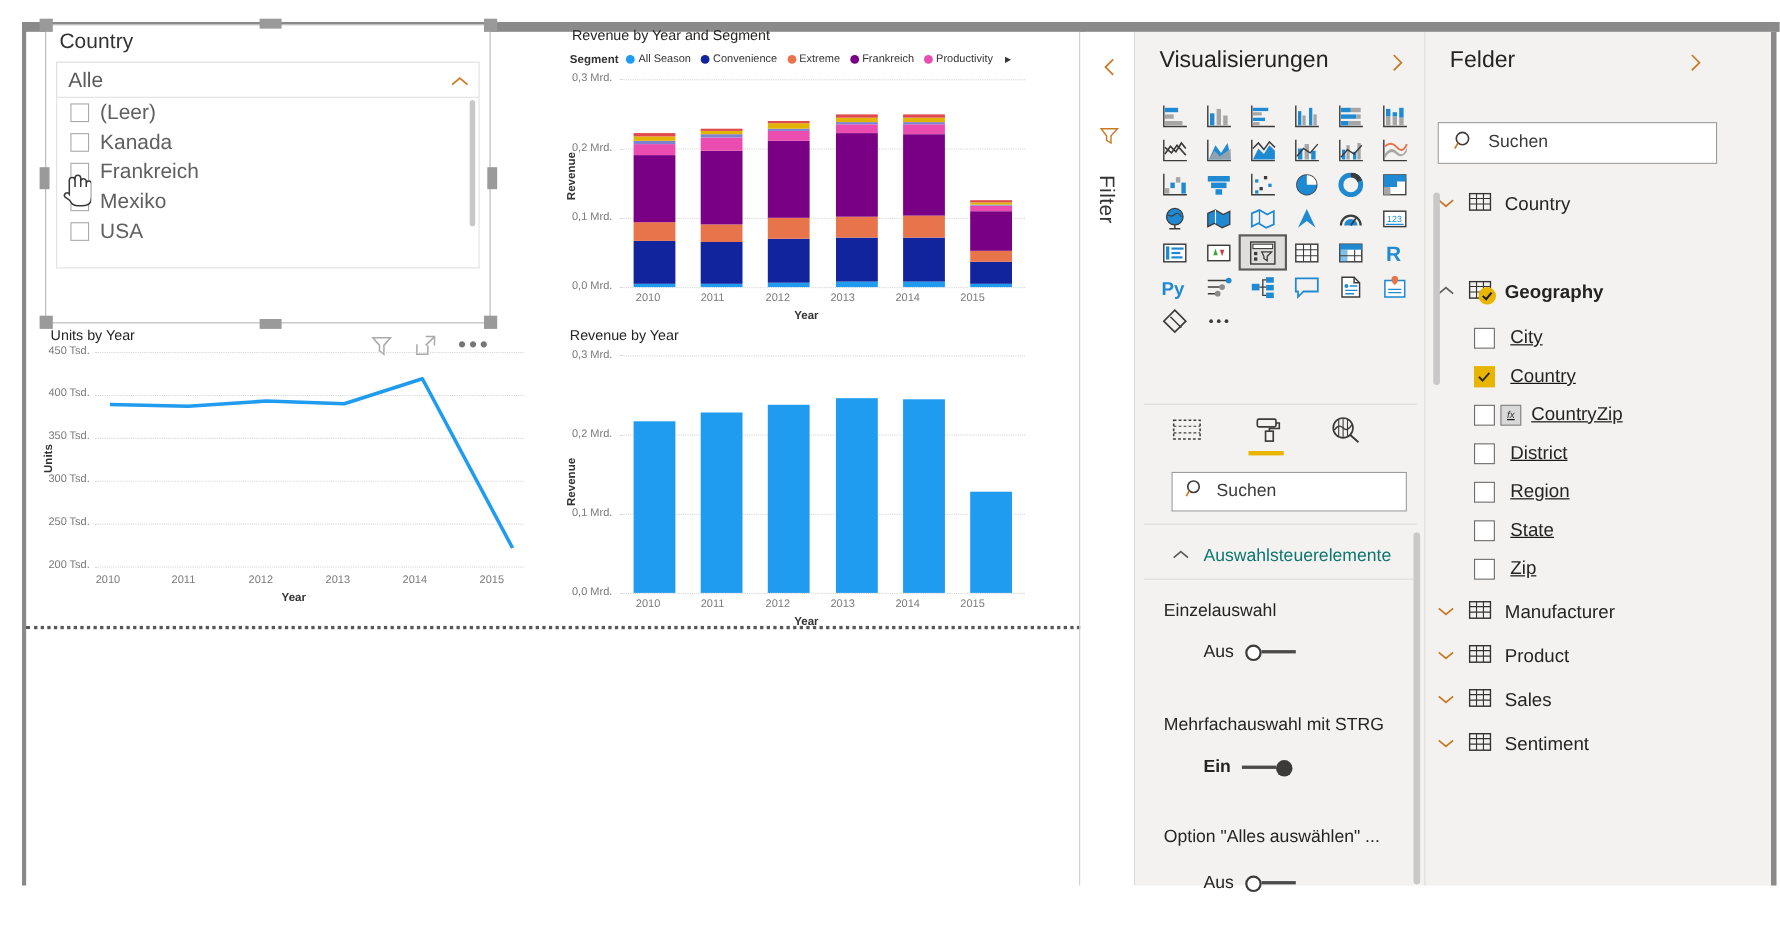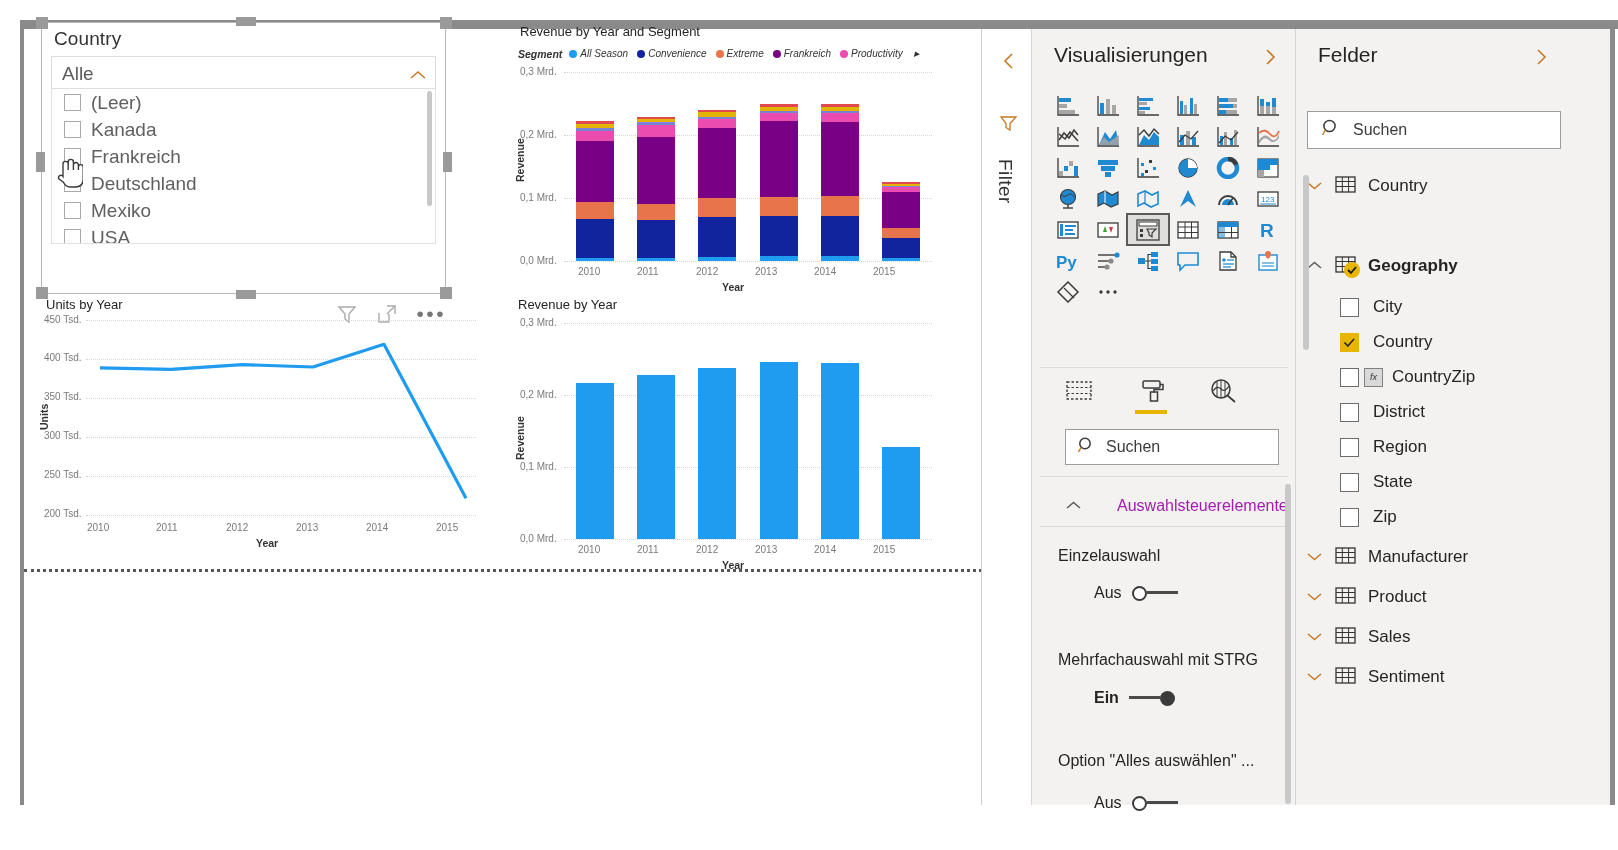--- a/index.html
+++ b/index.html
@@ -93,21 +93,21 @@
   .vis-icon { width: 22px; height: 22px; opacity: .62; }
   .vis-dots { font-size: 21px; color: #777; letter-spacing: 2.5px; line-height: 14px; }
 
   .axis-lbl { position: absolute; font-size: 10px; color: #7a7a7a; }
   .axis-title { position: absolute; font-size: 10.5px; color: #333; font-weight: 700; }
   .axis-title-y { transform-origin: 0 0; transform: rotate(-90deg); }
   .gridline { position: absolute; border-top: 1px dotted #d6d6d6; height: 0; }
 
   
   .stackchart { position: absolute; left: 512px; top: 22px; width: 420px; height: 270px; }
-  .legend-row { position: absolute; left: 6px; top: 25px; display: flex; align-items: center; gap: 4px; font-style: italic; }
+  .legend-row { position: absolute; left: 6px; top: 25px; display: flex; align-items: center; gap: 4px; }
   .legend-title { font-size: 10.5px; font-weight: 700; color: #333; margin-right: 3px; }
   .legend-item { display: flex; align-items: center; gap: 3px; margin-right: 5px; }
   .legend-dot { width: 8px; height: 8px; border-radius: 50%; }
   .legend-text { font-size: 10px; color: #333; }
   .legend-more { font-size: 11px; color: #333; margin-left: 2px; }
 
   .plot { position: absolute; }
   .bar-col { position: absolute; bottom: 0; }
   .seg { position: absolute; left: 0; width: 100%; }
 
@@ -158,21 +158,21 @@
   .pane-search {
     position: absolute; left: 33px; top: 400px; width: 214px; height: 36px;
     border: 1px solid #9c9c9c; background: #fff; display: flex; align-items: center; gap: 10px; padding-left: 11px;
   }
   .search-txt { font-size: 16px; color: #3b3b3b; }
 
   .section-head {
     position: absolute; left: 33px; top: 461px; width: 214px; height: 32px;
     display: flex; align-items: center; gap: 12px;
   }
-  .section-title { font-size: 16px; color: #a21caf; margin-left: 23px; }
+  .section-title { font-size: 16px; color: #0f766e; }
 
   .opt-label { position: absolute; font-size: 16px; color: #252423; }
   .toggle-row { position: absolute; display: flex; align-items: center; gap: 10px; }
   .toggle-state { font-size: 16px; color: #252423; margin-left: 24px; }
   .toggle { position: relative; width: 46px; height: 18px; }
   .tg-track { position: absolute; top: 7px; height: 3px; background: #4a4a4a; }
   .tg-knob { position: absolute; top: 2px; width: 15px; height: 15px; border-radius: 50%; }
   .tg-off .tg-knob { left: 0; border: 2.5px solid #3b3b3b; background: #fff; }
   .tg-off .tg-track { left: 15px; right: 0; }
   .tg-on .tg-knob { right: 0; background: #3b3b3b; border: none; }
@@ -193,21 +193,21 @@
     border: 1px solid #9c9c9c; background: #fff; display: flex; align-items: center; gap: 12px; padding-left: 13px;
   }
   .tbl-row {
     position: absolute; left: 10px; width: 290px; height: 34px;
     display: flex; align-items: center; gap: 12px;
   }
   .tbl-name { font-size: 17px; color: #252423; }
   .tbl-name.bold { font-weight: 700; }
   .fld-row {
     position: absolute; left: 44px; width: 250px; height: 34px;
-    display: flex; align-items: center; gap: 14px;
+    display: flex; align-items: center; gap: 14px; text-decoration: underline;
   }
   .fld-check { width: 19px; height: 19px; border: 1.6px solid #6b6b6b; background: #fff; flex: 0 0 auto; }
   .fld-check.on { background: #e8b500; border-color: #e8b500; display: flex; align-items: center; justify-content: center; }
   .fld-name { font-size: 17px; color: #252423; }
   .fx-badge {
     width: 19px; height: 19px; background: #d9d9d9; border: 1px solid #808080;
     font-size: 9px; color: #333; display: flex; align-items: center; justify-content: center;
     flex: 0 0 auto; font-style: italic;
   }
   .field-scroll {
@@ -254,24 +254,20 @@
       <div class="slicer-item">
         <span class="sl-check"></span>
         <span class="sl-label">Kanada</span>
       </div>
       <div class="slicer-item">
         <span class="sl-check"></span>
         <span class="sl-label">Frankreich</span>
       </div>
       <div class="slicer-item">
         <span class="sl-check"></span>
-        <span class="sl-label">Deutschland</span>
-      </div>
-      <div class="slicer-item">
-        <span class="sl-check"></span>
         <span class="sl-label">Mexiko</span>
       </div>
       <div class="slicer-item">
         <span class="sl-check"></span>
         <span class="sl-label">USA</span>
       </div>
       <div class="slicer-scrollbar"></div>
     </div>
   </div>
 

